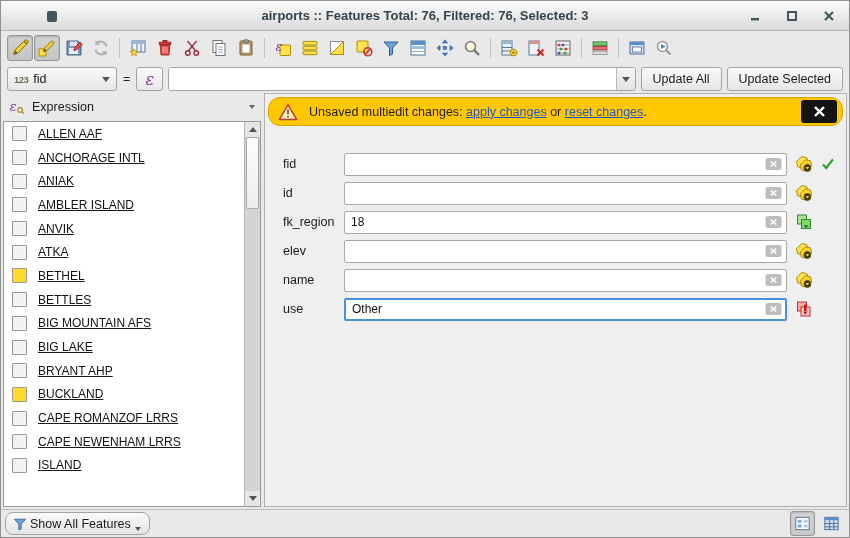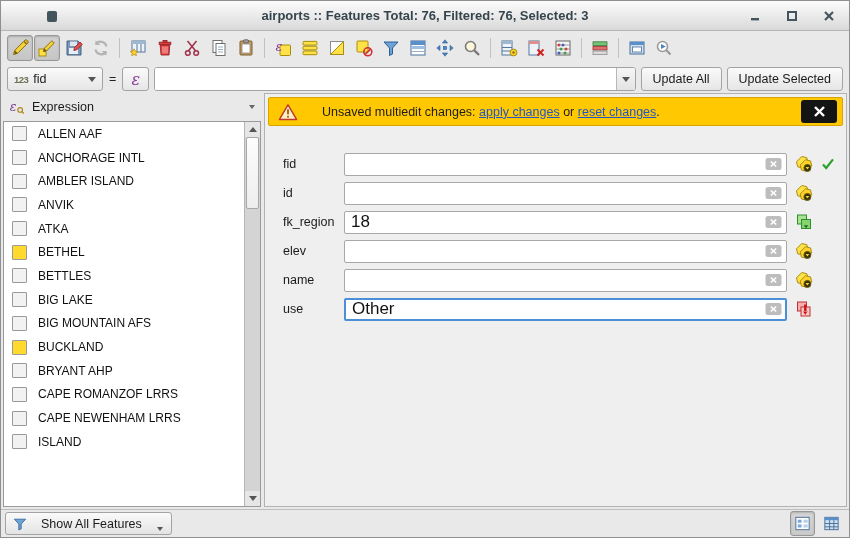--- a/index.html
+++ b/index.html
@@ -22,76 +22,76 @@
   
   .toolbar { height:34px; flex:0 0 34px; display:flex; align-items:center; padding:0 0 0 6px; gap:1px; background:#e9e9e9; }
   .tbtn { width:26px; height:26px; border:1px solid transparent; border-radius:3px; background:transparent; display:flex; align-items:center; justify-content:center; }
   .tbtn svg { width:20px; height:20px; }
   .tbtn.pressed { background:linear-gradient(#d2d2d2,#c6c6c6); border:1px solid #979797; box-shadow:inset 0 1px 2px rgba(0,0,0,.18); }
   .tsep { width:1px; height:20px; background:#c2c2c2; margin:0 4px; }
 
   
   .exprbar { height:28px; flex:0 0 28px; display:flex; align-items:center; padding:0 6px; gap:5px; background:#e9e9e9; }
   .btnish { background:linear-gradient(#fafafa,#e6e6e6); border:1px solid #a3a3a3; border-radius:3px; height:24px; display:flex; align-items:center; }
-  .field-select { width:96px; padding:0 6px; gap:5px; }
+  .field-select { width:110px; padding:0 6px; gap:5px; }
   .badge-123 { font-size:9.5px; color:#6e6e52; font-weight:bold; letter-spacing:-.5px; }
   .caret-down { width:0; height:0; border-left:4px solid transparent; border-right:4px solid transparent; border-top:5px solid #555; }
   .field-select .caret-down { margin-left:auto; }
   .eq-label { color:#222; padding:0 1px; }
   .eps-btn { width:27px; justify-content:center; font-family:"DejaVu Serif", serif; font-style:italic; font-size:16px; color:#8b3a9e; }
   .expr-combo { flex:1; height:24px; background:#fff; border:1px solid #a3a3a3; border-radius:3px; display:flex; align-items:stretch; overflow:hidden; }
   .expr-combo input { flex:1; border:none; outline:none; padding:0 6px; font-size:12.5px; background:#fff; font-family:"Liberation Sans",sans-serif; }
   .combo-arrow { width:19px; border-left:1px solid #b8b8b8; background:linear-gradient(#f6f6f6,#e3e3e3); display:flex; align-items:center; justify-content:center; }
   .upd-btn { padding:0 11px; font-size:12.5px; color:#1a1a1a; }
 
   
   .main { flex:1; display:flex; overflow:hidden; }
 
   
   .left-panel { width:262px; flex:0 0 262px; display:flex; flex-direction:column; }
   .panel-header { height:28px; flex:0 0 28px; display:flex; align-items:center; gap:6px; padding:0 8px 0 7px; }
   .panel-header svg { width:18px; height:18px; }
   .panel-header .caret-down { margin-left:auto; border-left-width:3.5px; border-right-width:3.5px; border-top-width:4.5px; border-top-color:#666; }
   .feature-list-wrap { flex:1; margin:0 2px 2px 2px; border:1px solid #9a9a9a; background:#fff; display:flex; overflow:hidden; }
   .feature-list { flex:1; overflow:hidden; }
-  .feature-row { height:23.7px; display:flex; align-items:center; gap:11px; padding-left:8px; background:#fff; }
+  .feature-row { height:23.7px; display:flex; align-items:center; gap:11px; padding-left:8px; background:#fff;text-decoration:underline; }
   .fcheck { width:15px; height:15px; border:1px solid #999; background:#f2f2f2; border-radius:1px; flex:0 0 15px; }
   .fcheck.selected { background:#ffd92e; border-color:#9a9a9a; }
   .flabel { font-size:12px; color:#111; white-space:nowrap; }
   .vscroll { width:16px; flex:0 0 16px; background:#d4d4d4; border-left:1px solid #b5b5b5; display:flex; flex-direction:column; }
   .scroll-arrow { height:15px; flex:0 0 15px; background:#e6e6e6; display:flex; align-items:center; justify-content:center; }
   .arr-up { width:0;height:0;border-left:4px solid transparent;border-right:4px solid transparent;border-bottom:5px solid #555; }
   .arr-dn { width:0;height:0;border-left:4px solid transparent;border-right:4px solid transparent;border-top:5px solid #555; }
   .scroll-thumb { height:72px; background:linear-gradient(#fdfdfd,#ededed); border:1px solid #a8a8a8; border-radius:2px; margin:0 1px; }
   .scroll-track-rest { flex:1; }
 
   
   .right-panel { flex:1; margin:0 2px 2px 1px; border:1px solid #b2b2b2; background:#efefef; display:flex; flex-direction:column; overflow:hidden; }
-  .msgbar { margin:3px; height:29px; flex:0 0 29px; background:#ffc800; border:1px solid #d8a400; border-radius:2px; display:flex; align-items:center; padding:0 5px 0 9px; gap:24px; }
+  .msgbar { margin:3px; height:29px; flex:0 0 29px; background:#ffc800; border:1px solid #d8a400; border-radius:12px; display:flex; align-items:center; padding:0 5px 0 9px; gap:11px; }
   .msgbar svg { width:20px; height:18px; flex:0 0 20px; }
   .msg-text { color:#1d1d1d; white-space:nowrap; }
   .msg-link { color:#2457c5; text-decoration:underline; cursor:pointer; }
   .msg-close { margin-left:auto; width:36px; height:23px; background:#141414; border-radius:3px; display:flex; align-items:center; justify-content:center; }
   .msg-close svg { width:11px; height:11px; flex:0 0 11px; }
 
   .form-area { margin-top:23px; }
   .form-row { display:flex; align-items:center; height:24px; margin:0 0 5px 18px; }
   .form-label { width:61px; flex:0 0 61px; color:#1a1a1a; }
   .input-wrap { position:relative; width:443px; flex:0 0 443px; height:23px; }
-  .input-wrap input { width:100%; height:100%; border:1px solid #a8a8a8; border-radius:2px; padding:0 24px 0 6px; font-size:17px; font-family:"Liberation Sans",sans-serif; background:#fff; outline:none; color:#111; }
+  .input-wrap input { width:100%; height:100%; border:1px solid #a8a8a8; border-radius:2px; padding:0 24px 0 6px; font-size:12px; font-family:"Liberation Sans",sans-serif; background:#fff; outline:none; color:#111; }
   .input-wrap.focused input { border:2px solid #4a90d9; }
   .clear-btn { position:absolute; right:5px; top:50%; transform:translateY(-50%); width:17px; height:13px; display:flex; }
   .state-icon { width:20px; height:20px; margin-left:7px; display:flex; }
   .state-icon svg { width:20px; height:20px; }
   .check-icon { width:16px; height:16px; margin-left:6px; display:flex; }
   .check-icon svg { width:16px; height:16px; }
 
   
   .footer { height:28px; flex:0 0 28px; border-top:1px solid #bdbdbd; background:#e9e9e9; display:flex; align-items:center; padding:0 5px 0 4px; }
-  .show-all-btn { height:23px; background:linear-gradient(#fafafa,#e4e4e4); border:1px solid #a3a3a3; border-radius:3px; display:flex; align-items:center; gap:13px; padding:0 8px 0 6px; }
+  .show-all-btn { height:23px; background:linear-gradient(#fafafa,#e4e4e4); border:1px solid #a3a3a3; border-radius:8px; display:flex; align-items:center; gap:2px; padding:0 8px 0 6px; }
   .show-all-btn svg { width:16px; height:16px; }
   .show-all-btn .mini-caret { width:0;height:0;border-left:3.5px solid transparent;border-right:3.5px solid transparent;border-top:4px solid #555; align-self:flex-end; margin:0 0 3px 2px; }
   .view-toggles { margin-left:auto; display:flex; gap:4px; }
   .vt-btn { width:25px; height:25px; border:1px solid transparent; border-radius:3px; display:flex; align-items:center; justify-content:center; }
   .vt-btn svg { width:19px; height:19px; }
   .vt-btn.pressed { background:linear-gradient(#d6d6d6,#c9c9c9); border:1px solid #979797; box-shadow:inset 0 1px 2px rgba(0,0,0,.18); }
 </style>
 </head>
 <body>
 
@@ -365,53 +365,57 @@
             <div class="feature-row">
               <span class="fcheck"></span>
               <span class="flabel">ALLEN AAF</span>
             </div>
             <div class="feature-row">
               <span class="fcheck"></span>
               <span class="flabel">ANCHORAGE INTL</span>
             </div>
             <div class="feature-row">
               <span class="fcheck"></span>
+              <span class="flabel">ANIAK</span>
+            </div>
+            <div class="feature-row">
+              <span class="fcheck"></span>
               <span class="flabel">AMBLER ISLAND</span>
             </div>
             <div class="feature-row">
               <span class="fcheck"></span>
               <span class="flabel">ANVIK</span>
             </div>
             <div class="feature-row">
               <span class="fcheck"></span>
               <span class="flabel">ATKA</span>
             </div>
             <div class="feature-row">
               <span class="fcheck selected"></span>
               <span class="flabel">BETHEL</span>
             </div>
             <div class="feature-row">
               <span class="fcheck"></span>
               <span class="flabel">BETTLES</span>
             </div>
             <div class="feature-row">
               <span class="fcheck"></span>
+              <span class="flabel">BIG MOUNTAIN AFS</span>
+            </div>
+            <div class="feature-row">
+              <span class="fcheck"></span>
               <span class="flabel">BIG LAKE</span>
             </div>
             <div class="feature-row">
               <span class="fcheck"></span>
-              <span class="flabel">BIG MOUNTAIN AFS</span>
+              <span class="flabel">BRYANT AHP</span>
             </div>
             <div class="feature-row">
               <span class="fcheck selected"></span>
               <span class="flabel">BUCKLAND</span>
-            </div>
-            <div class="feature-row">
-              <span class="fcheck"></span>
-              <span class="flabel">BRYANT AHP</span>
             </div>
             <div class="feature-row">
               <span class="fcheck"></span>
               <span class="flabel">CAPE ROMANZOF LRRS</span>
             </div>
             <div class="feature-row">
               <span class="fcheck"></span>
               <span class="flabel">CAPE NEWENHAM LRRS</span>
             </div>
             <div class="feature-row">

